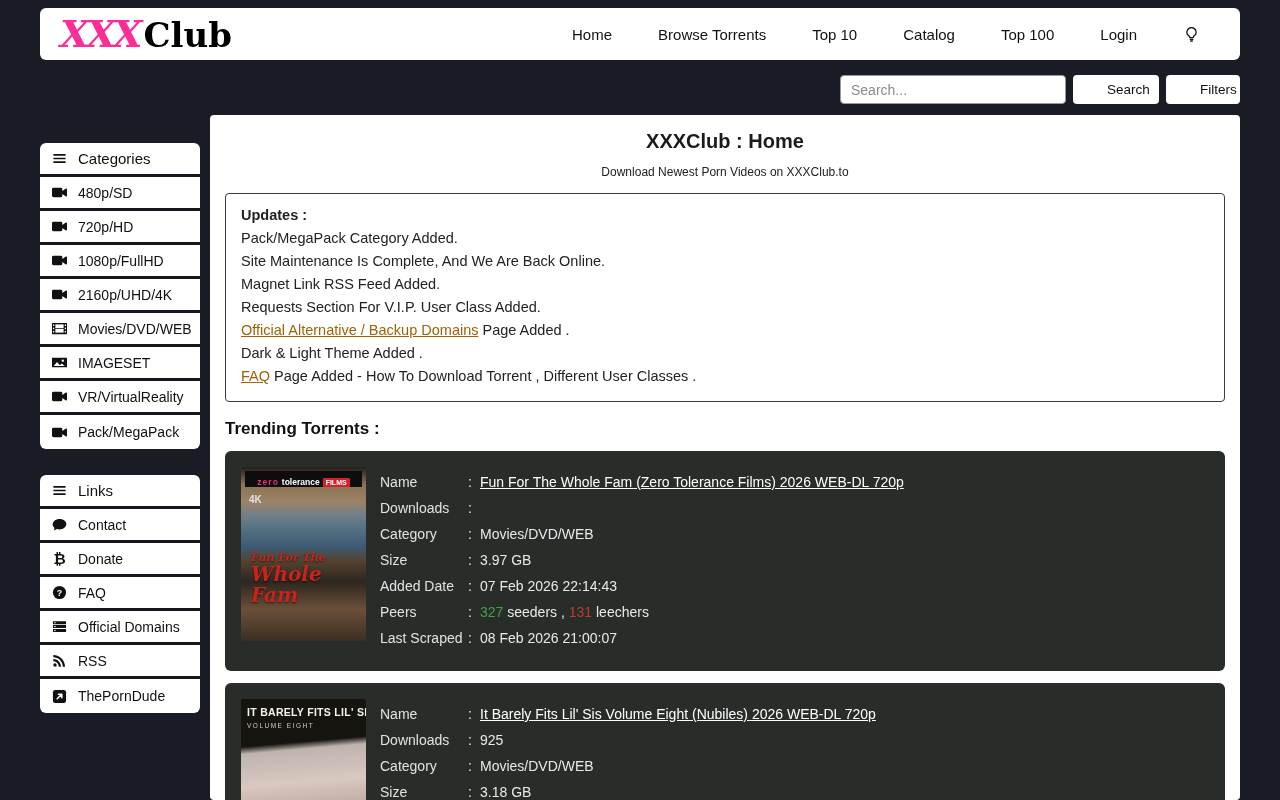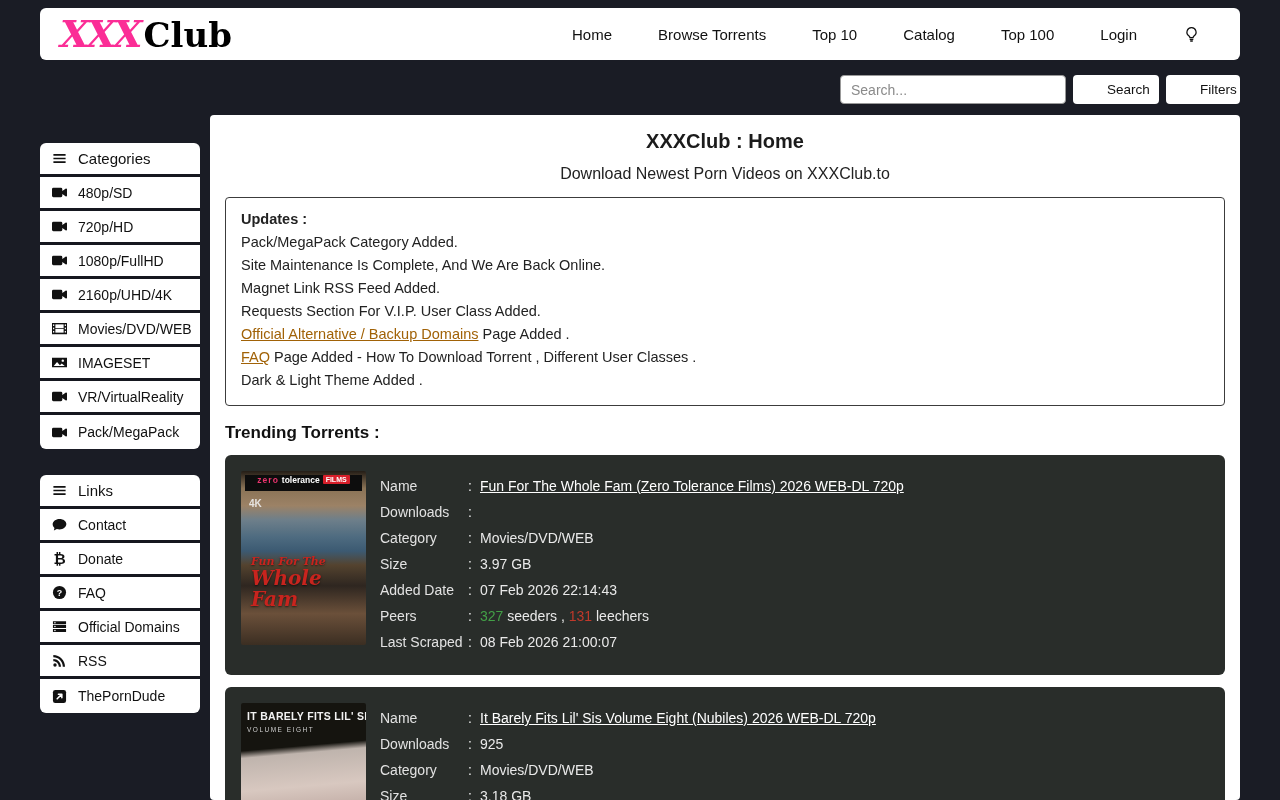--- a/index.html
+++ b/index.html
@@ -62,21 +62,21 @@
   .side-head { font-size: 15px; cursor: default; }
   .ic { width: 15px; height: 15px; fill: #111; flex: none; }
   .btc { font-size: 15px; font-weight: bold; width: 15px; text-align: center; flex: none; }
 
   
   .panel {
     position: absolute; left: 210px; top: 115px; width: 1030px; height: 685px;
     background: #fff; border-radius: 4px; overflow: hidden; color: #1c1c1c;
   }
   .page-title { margin: 15px 0 12px; text-align: center; font-size: 20px; font-weight: 600; color: #1b1b1b; }
-  .page-subtitle { text-align: center; font-size: 16px; margin-top: 3px; color: #222; }
+  .page-subtitle { text-align: center; font-size: 12px; margin-top: 3px; color: #222; }
 
   .updates {
     margin: 14px 15px 0; border: 1px solid #3c3c3c; border-radius: 4px;
     padding: 10px 15px 13px; font-size: 14.5px; color: #222;
   }
   .u-head { font-weight: bold; line-height: 23px; }
   .u-line { line-height: 23px; }
   .u-link { color: #a16207; text-decoration: underline; cursor: pointer; }
 
   .trending { margin: 17px 0 0 15px; font-size: 17px; font-weight: 700; color: #111; }
@@ -97,21 +97,21 @@
   .leech { color: #c0392b; }
 
   
   .cover1 {
     background:
       linear-gradient(180deg, #241d16 0%, #8a7356 10%, #9c8266 20%, #6e7f8a 28%,
         #4e6b80 38%, #3c5a72 46%, #54432f 54%, #2e2620 66%, #6b503a 82%, #3b2e22 100%);
   }
   .c1-banner {
     position: absolute; top: 4px; left: 4px; right: 4px; height: 16px; background: #0d0d0d;
-    display: flex; align-items: flex-start; justify-content: center; gap: 3px; font-size: 8.5px;
+    display: flex; align-items: flex-end; justify-content: center; gap: 3px; font-size: 8.5px;
   }
   .c1-zero { color: #e8336d; font-weight: bold; letter-spacing: 1px; }
   .c1-tol { color: #fff; font-weight: bold; }
   .c1-films { background: #d81f2a; color: #fff; font-size: 7px; font-weight: bold; padding: 1px 3px; border-radius: 1px; }
   .c1-4k { position: absolute; top: 27px; left: 8px; color: #eee; font-weight: bold; font-size: 10px; opacity: .9; }
   .c1-title {
     position: absolute; top: 84px; left: 0; right: 0; padding-left: 10px;
     color: #c8241e; font-style: italic; font-weight: bold;
     font-family: "DejaVu Serif", serif; text-shadow: 0 1px 2px rgba(0,0,0,.55);
   }
@@ -293,22 +293,22 @@
     <h1 class="page-title">XXXClub : Home</h1>
     <div class="page-subtitle">Download Newest Porn Videos on XXXClub.to</div>
 
     <div class="updates">
       <div class="u-head">Updates :</div>
       <div class="u-line"><span>Pack/MegaPack Category Added.</span></div>
       <div class="u-line"><span>Site Maintenance Is Complete, And We Are Back Online.</span></div>
       <div class="u-line"><span>Magnet Link RSS Feed Added.</span></div>
       <div class="u-line"><span>Requests Section For V.I.P. User Class Added.</span></div>
       <div class="u-line"><a class="u-link">Official Alternative / Backup Domains</a><span> Page Added .</span></div>
+      <div class="u-line"><span>Dark &amp; Light Theme Added .</span></div>
       <div class="u-line"><a class="u-link">FAQ</a><span> Page Added - How To Download Torrent , Different User Classes .</span></div>
-      <div class="u-line"><span>Dark &amp; Light Theme Added .</span></div>
     </div>
 
     <h2 class="trending">Trending Torrents :</h2>
 
     <section class="torrent-card">
       <div class="cover cover1">
         <div class="c1-banner">
           <span class="c1-zero">zero</span>
           <span class="c1-tol">tolerance</span>
           <span class="c1-films">FILMS</span>

